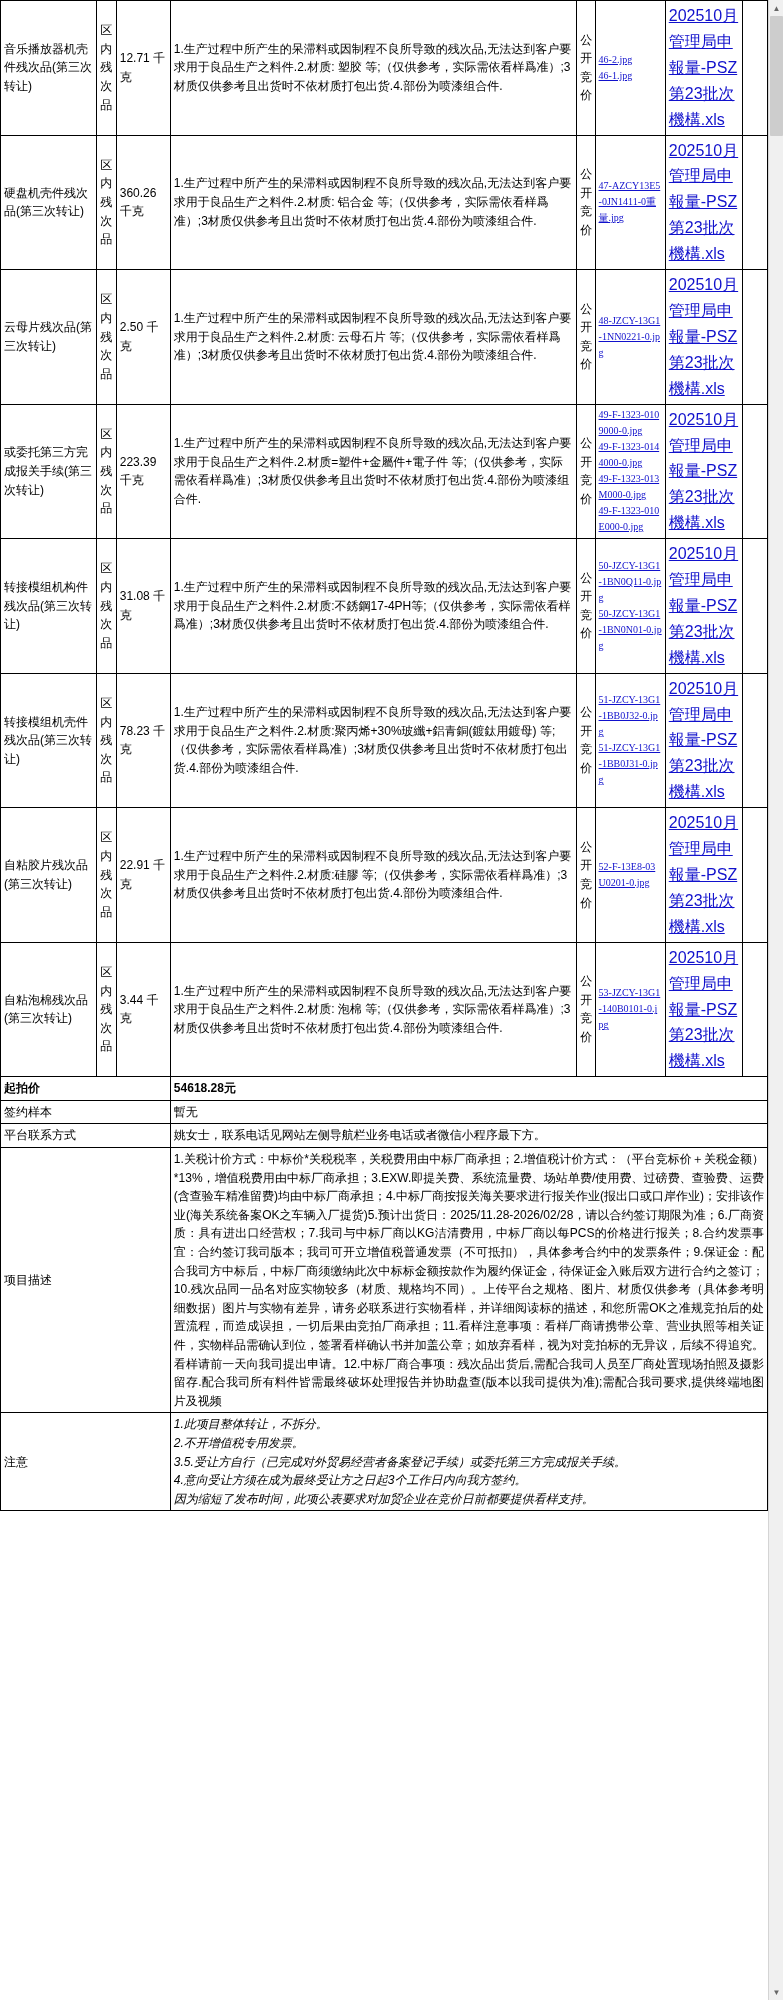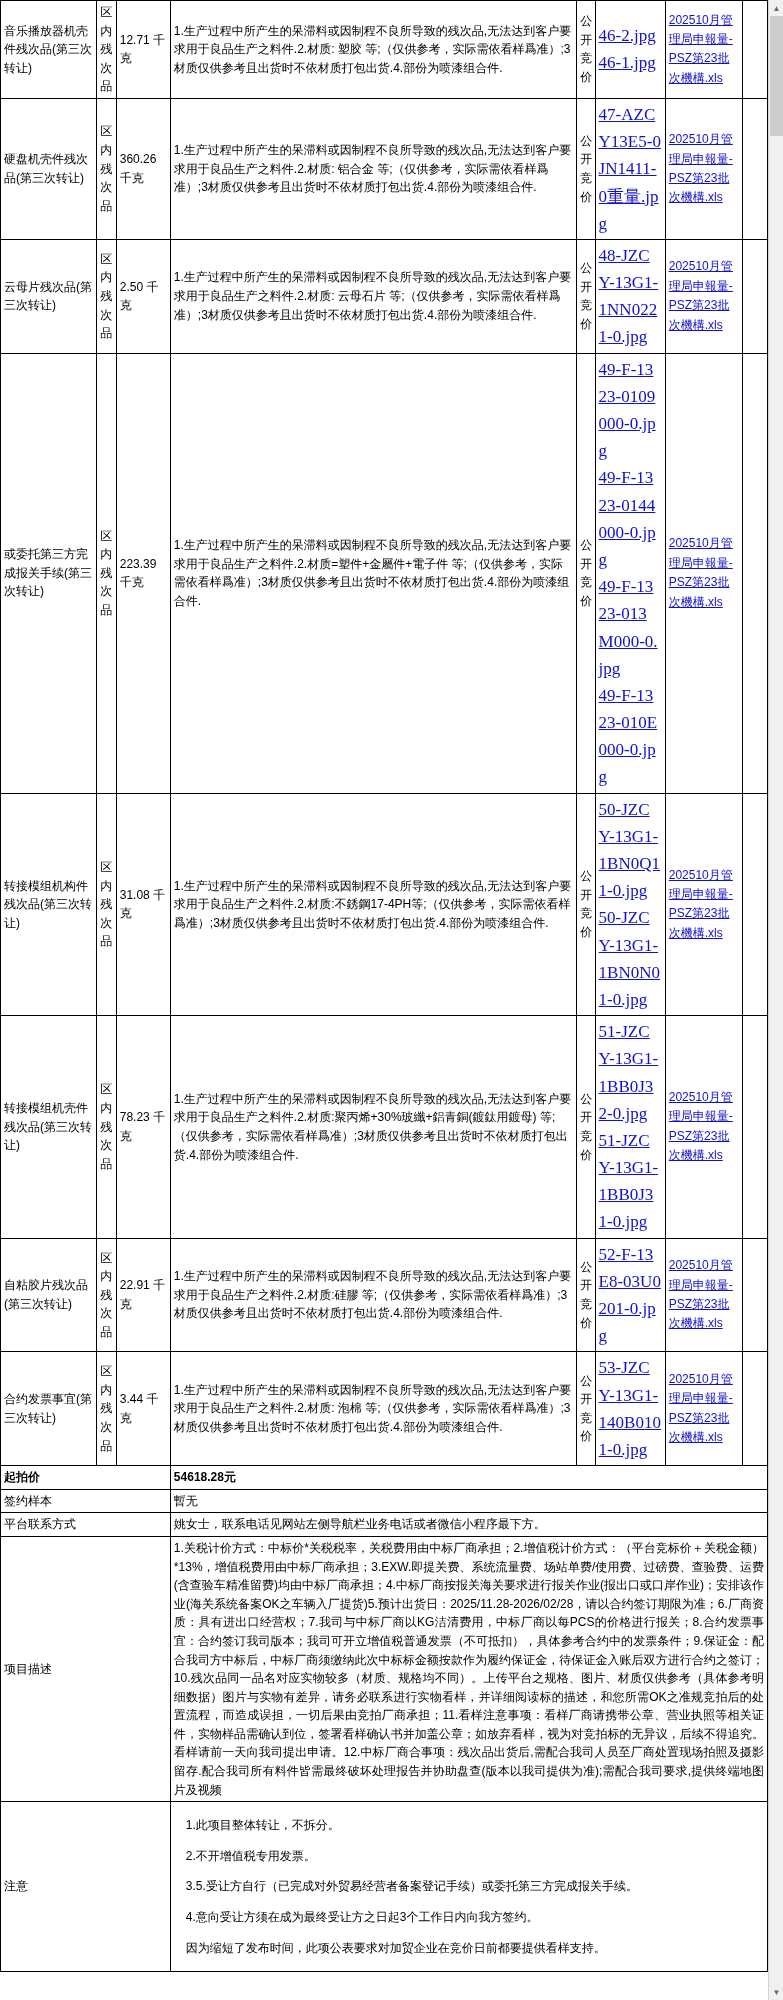--- a/index.html
+++ b/index.html
@@ -60,31 +60,31 @@
     word-break: break-all;
     vertical-align: middle;
   }
   td.links { vertical-align: top; padding: 2px 2px; }
   td.xls   { vertical-align: top; padding: 2px 2px; }
   td.blank { }
 
   a.lnk {
     color: #1111cc;
     text-decoration: underline;
-    font-size: 17px;
+    font-size: 10px;
     line-height: 1.6;
     display: block;
     word-break: break-all;
     overflow-wrap: anywhere;
     font-family: "Liberation Serif", "DejaVu Serif", serif;
   }
   a.xlsl {
     color: #1111cc;
     text-decoration: underline;
-    font-size: 12px;
+    font-size: 16px;
     line-height: 1.62;
     display: block;
     word-break: break-all;
     overflow-wrap: anywhere;
   }
 
   
   td.lbl {
     font-size: 12px;
     padding: 3px 4px;
@@ -99,21 +99,21 @@
     text-align: left;
   }
   td.val.bold { font-weight: bold; }
   td.longtext {
     font-size: 12px;
     padding: 4px 4px;
     vertical-align: middle;
     line-height: 1.63;
     text-align: justify;
   }
-  td.longtext p { margin: 12px; }
+  td.longtext p { margin: 0; font-style: italic; }
 
   
   .scrollbar {
     position: absolute;
     top: 0; right: 0;
     width: 15px;
     height: 2000px;
     background: #f0f0f0;
     border-left: 1px solid #d4d4d4;
   }
@@ -257,21 +257,21 @@
         <td class="links">
           <a class="lnk" href="#">52-F-13E8-03U0201-0.jpg</a>
         </td>
         <td class="xls">
           <a class="xlsl" href="#">202510月管理局申報量-PSZ第23批次機構.xls</a>
         </td>
         <td class="blank"></td>
       </tr>
 
       <tr>
-        <td class="name">合约发票事宜(第三次转让)</td>
+        <td class="name">自粘泡棉残次品(第三次转让)</td>
         <td class="cat">区内残次品</td>
         <td class="qty">3.44 千克</td>
         <td class="desc">1.生产过程中所产生的呆滞料或因制程不良所导致的残次品,无法达到客户要求用于良品生产之料件.2.材质: 泡棉 等;（仅供参考，实际需依看样爲准）;3材质仅供参考且出货时不依材质打包出货.4.部份为喷漆组合件.</td>
         <td class="pub">公开竞价</td>
         <td class="links">
           <a class="lnk" href="#">53-JZCY-13G1-140B0101-0.jpg</a>
         </td>
         <td class="xls">
           <a class="xlsl" href="#">202510月管理局申報量-PSZ第23批次機構.xls</a>
         </td>

